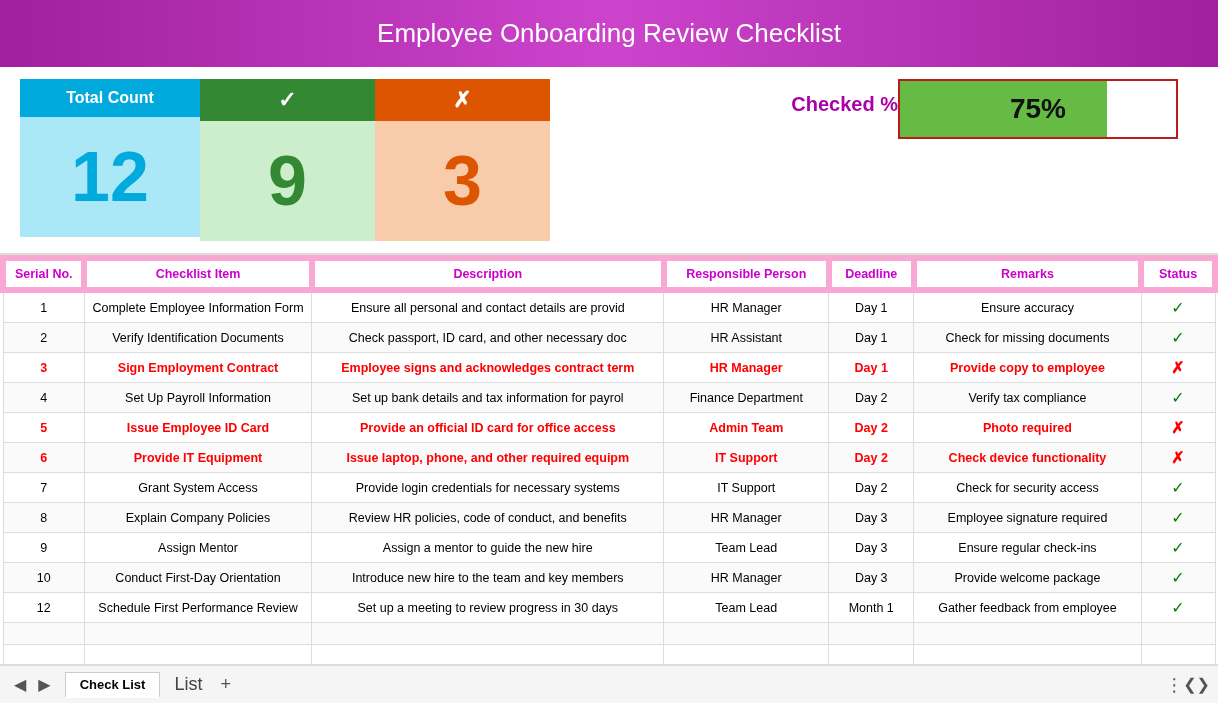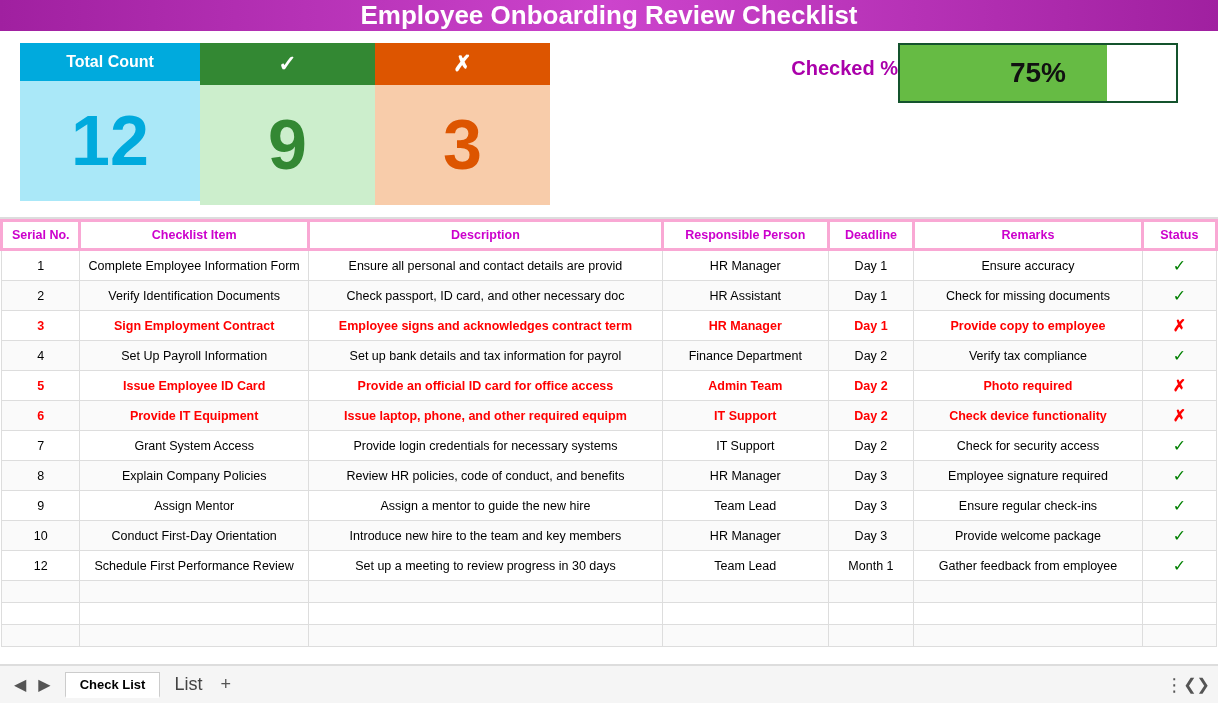--- a/index.html
+++ b/index.html
@@ -2,22 +2,23 @@
 <html><head>
   <meta charset="utf-8">
   <style>
     * { box-sizing: border-box; margin: 0; padding: 0; }
     body { font-family: Arial, sans-serif; font-size: 13px; background: #fff; width: 1218px; overflow-x: hidden; }
 
     .header {
       background: linear-gradient(to right, #a020a0, #cc44cc, #a020a0);
       color: white;
       text-align: center;
+      padding: 18px;
       font-size: 26px;
-      font-weight: bold;
+      font-weight: normal;
     }
 
     .stats-row {
       display: flex;
       align-items: flex-start;
       padding: 12px 20px;
       background: #fff;
     }
 
     .stat-box {
@@ -103,21 +104,21 @@
     .stat-percent-label {
       color: #aa00aa;
       font-size: 20px;
       font-weight: bold;
       margin-bottom: 10px;
     }
 
     .stat-percent-bar-container {
       width: 280px;
       height: 60px;
-      border: 2px solid #14532d;
+      border: 2px solid #b91c1c;
       position: relative;
       background: white;
     }
 
     .stat-percent-bar-fill {
       background: #66bb44;
       height: 100%;
       width: 75%;
     }
 
@@ -139,21 +140,21 @@
     table {
       width: 100%;
       border-collapse: collapse;
       font-size: 12.5px;
     }
 
     thead tr th {
       background: #fff;
       color: #cc00cc;
       font-weight: bold;
-      border: 3px solid #f9a8d4;
+      border: 6px solid #f9a8d4;
       padding: 6px 4px;
       text-align: center;
       white-space: nowrap;
     }
 
     tbody tr td {
       border: 1px solid #ddd;
       padding: 5px 4px;
       text-align: center;
       white-space: nowrap;

